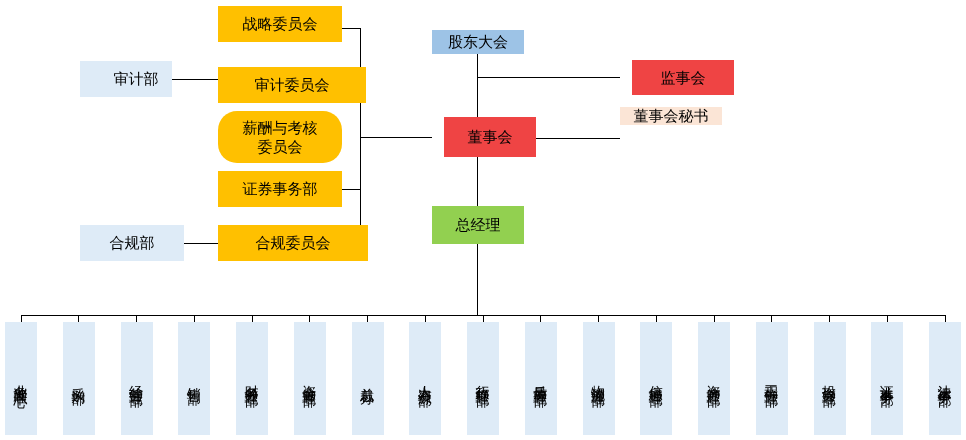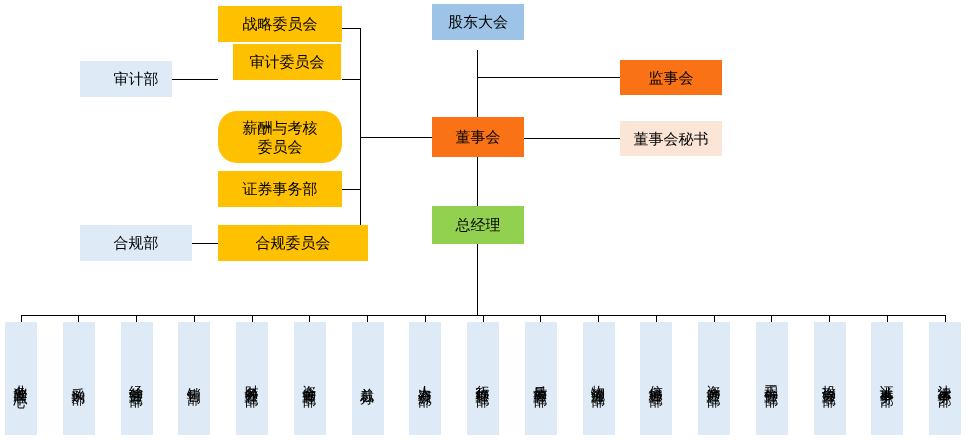--- a/index.html
+++ b/index.html
@@ -8,21 +8,21 @@
   .canvas { position:relative; width:966px; height:440px; background:#fff; overflow:hidden; }
 
   .box {
     position:absolute; z-index:2;
     display:flex; align-items:center; justify-content:center;
     text-align:center; font-size:15px; line-height:1.3; color:#000;
   }
   .committee   { background:#FFC000; }
   .dept-blue   { background:#DEEBF7; }
   .shareholder { background:#9DC3E6; }
-  .gov-gray    { background:#f97316; }
+  .gov-gray    { background:#ef4444;margin-left:12px; }
   .secretary   { background:#FBE5D6; }
   .manager     { background:#92D050; }
 
   .line { position:absolute; background:#000; z-index:1; }
   .hline { height:1px; }
   .vline { width:1px; }
 
   .dept-row {
     position:absolute; left:0; right:0; top:315px;
     display:flex; justify-content:space-between; padding:0 5px; z-index:2;
@@ -46,34 +46,34 @@
   <div class="line vline" style="left:360px;top:28px;height:215px;"></div>
   <div class="line hline" style="left:360px;top:137px;width:72px;"></div>
   <div class="line hline" style="left:342px;top:28px;width:18px;"></div>
   <div class="line hline" style="left:342px;top:79px;width:18px;"></div>
   <div class="line hline" style="left:342px;top:189px;width:18px;"></div>
   <div class="line hline" style="left:342px;top:243px;width:18px;"></div>
   <div class="line hline" style="left:172px;top:79px;width:46px;"></div>
   <div class="line hline" style="left:172px;top:243px;width:46px;"></div>
   <div class="line hline" style="left:21px;top:315px;width:924px;"></div>
 
-  <div class="box shareholder" style="left:432px;top:4px;width:92px;height:36px;">股东大会</div>
+  <div class="box shareholder" style="left:432px;top:30px;width:92px;height:24px;">股东大会</div>
   <div class="box gov-gray" style="left:620px;top:60px;width:102px;height:35px;">监事会</div>
   <div class="box gov-gray" style="left:432px;top:117px;width:92px;height:40px;">董事会</div>
-  <div class="box secretary" style="left:620px;top:121px;width:102px;height:35px;">董事会秘书</div>
+  <div class="box secretary" style="left:620px;top:107px;width:102px;height:18px;">董事会秘书</div>
   <div class="box manager" style="left:432px;top:206px;width:92px;height:38px;">总经理</div>
 
   <div class="box committee" style="left:218px;top:6px;width:124px;height:36px;">战略委员会</div>
-  <div class="box committee" style="left:218px;top:44px;width:108px;height:36px;margin-left:15px;">审计委员会</div>
+  <div class="box committee" style="left:218px;top:67px;width:148px;height:36px;">审计委员会</div>
   <div class="box committee" style="left:218px;top:111px;width:124px;height:52px;padding:0 18px;border-radius:19px;">薪酬与考核委员会</div>
   <div class="box committee" style="left:218px;top:171px;width:124px;height:36px;">证券事务部</div>
   <div class="box committee" style="left:218px;top:225px;width:150px;height:36px;">合规委员会</div>
 
   <div class="box dept-blue" style="left:80px;top:61px;width:92px;height:36px;padding-left:20px;">审计部</div>
-  <div class="box dept-blue" style="left:80px;top:225px;width:112px;height:36px;">合规部</div>
+  <div class="box dept-blue" style="left:80px;top:225px;width:104px;height:36px;">合规部</div>
 
   <div class="dept-row">
     <div class="dept-cell">
         <div class="tick"></div>
         <div class="dept-box">业务管理中心</div>
       </div>
     <div class="dept-cell">
         <div class="tick"></div>
         <div class="dept-box">采购部</div>
       </div>

